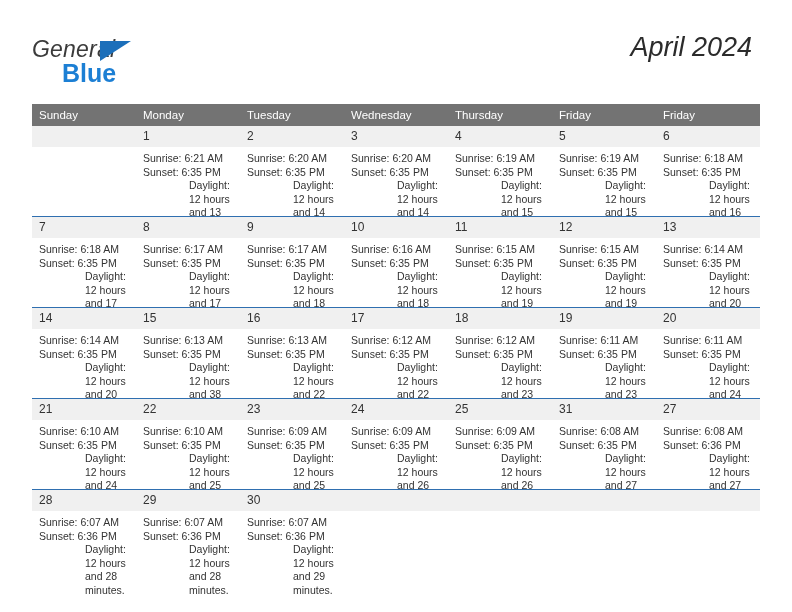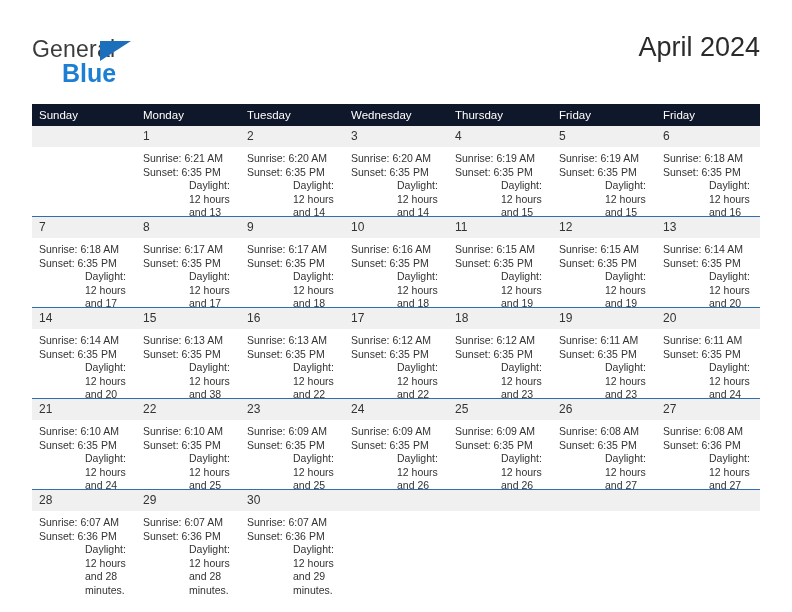--- a/index.html
+++ b/index.html
@@ -39,20 +39,21 @@
   }
   .brand-general {
     position: absolute;
     left: 0;
     top: 0;
     font-size: 23px;
     letter-spacing: 0.2px;
     color: #3b3b3b;
     font-family: "Liberation Sans", sans-serif;
     line-height: 26px;
+    font-style: italic;
   }
   .brand-triangle {
     position: absolute;
     left: 68px;
     top: 5px;
     width: 0;
     height: 0;
     border-left: 31px solid #1c6fba;
     border-bottom: 20px solid transparent;
   }
@@ -61,23 +62,24 @@
     left: 30px;
     top: 24px;
     font-size: 25px;
     color: #1c7fd4;
     line-height: 26px;
     font-weight: bold;
   }
 
   .title-block {
     position: absolute;
-    right: 0;
+    right: 8px;
     top: 0;
     text-align: left;
+    font-style: italic;
   }
   .cal-title {
     font-size: 27px;
     color: #2b2b2b;
     line-height: 34px;
     font-weight: normal;
     margin: 0;
     white-space: nowrap;
   }
   .cal-subtitle {
@@ -94,21 +96,21 @@
     left: 32px;
     top: 104px;
     width: 728px;
   }
   table.cal-table {
     width: 728px;
     border-collapse: collapse;
     table-layout: fixed;
   }
   table.cal-table th {
-    background: #0f172a;
+    background: #737373;
     color: #ffffff;
     font-size: 11.5px;
     font-weight: normal;
     text-align: left;
     padding: 5px 0 5px 7px;
     height: 11px;
     vertical-align: middle;
   }
   .week-row > td {
     padding: 0;
@@ -467,21 +469,21 @@
                 <div class="info">
                   <div>Sunrise: 6:09 AM</div>
                   <div>Sunset: 6:35 PM</div>
                   <div class="daylight">Daylight: 12 hours</div>
                   <div class="daylight">and 26 minutes.</div>
                 </div>
               </div>
             </td>
             <td>
               <div class="cell filled">
-                <div class="daynum">26</div>
+                <div class="daynum">31</div>
                 <div class="info">
                   <div>Sunrise: 6:08 AM</div>
                   <div>Sunset: 6:35 PM</div>
                   <div class="daylight">Daylight: 12 hours</div>
                   <div class="daylight">and 27 minutes.</div>
                 </div>
               </div>
             </td>
             <td>
               <div class="cell filled">

